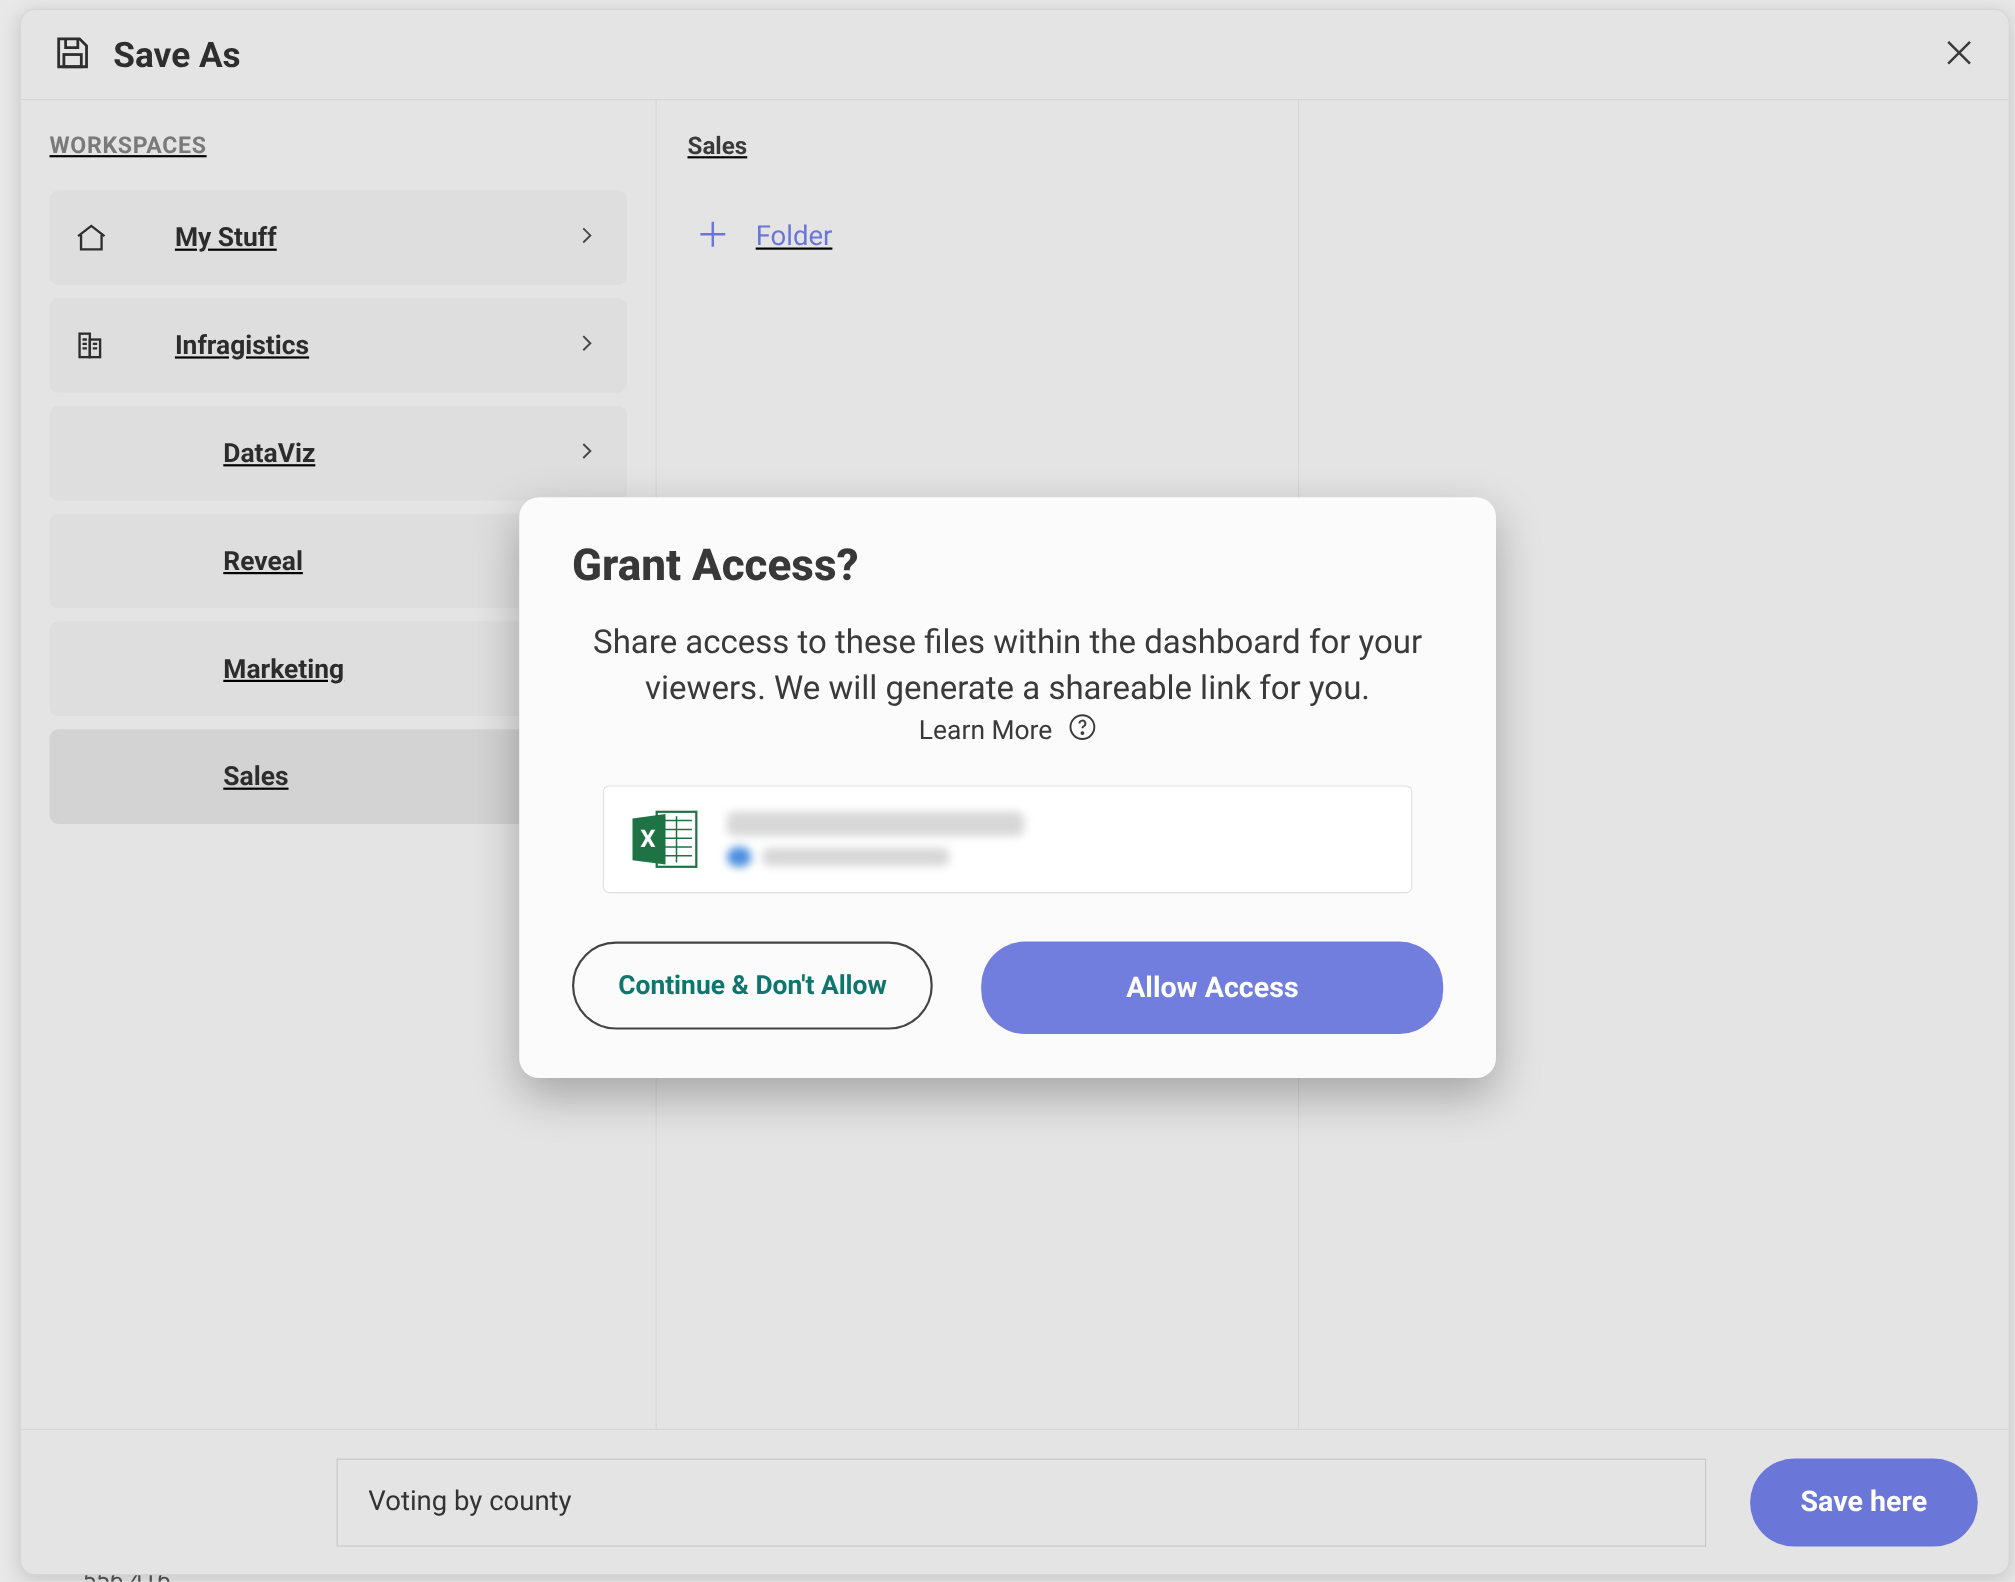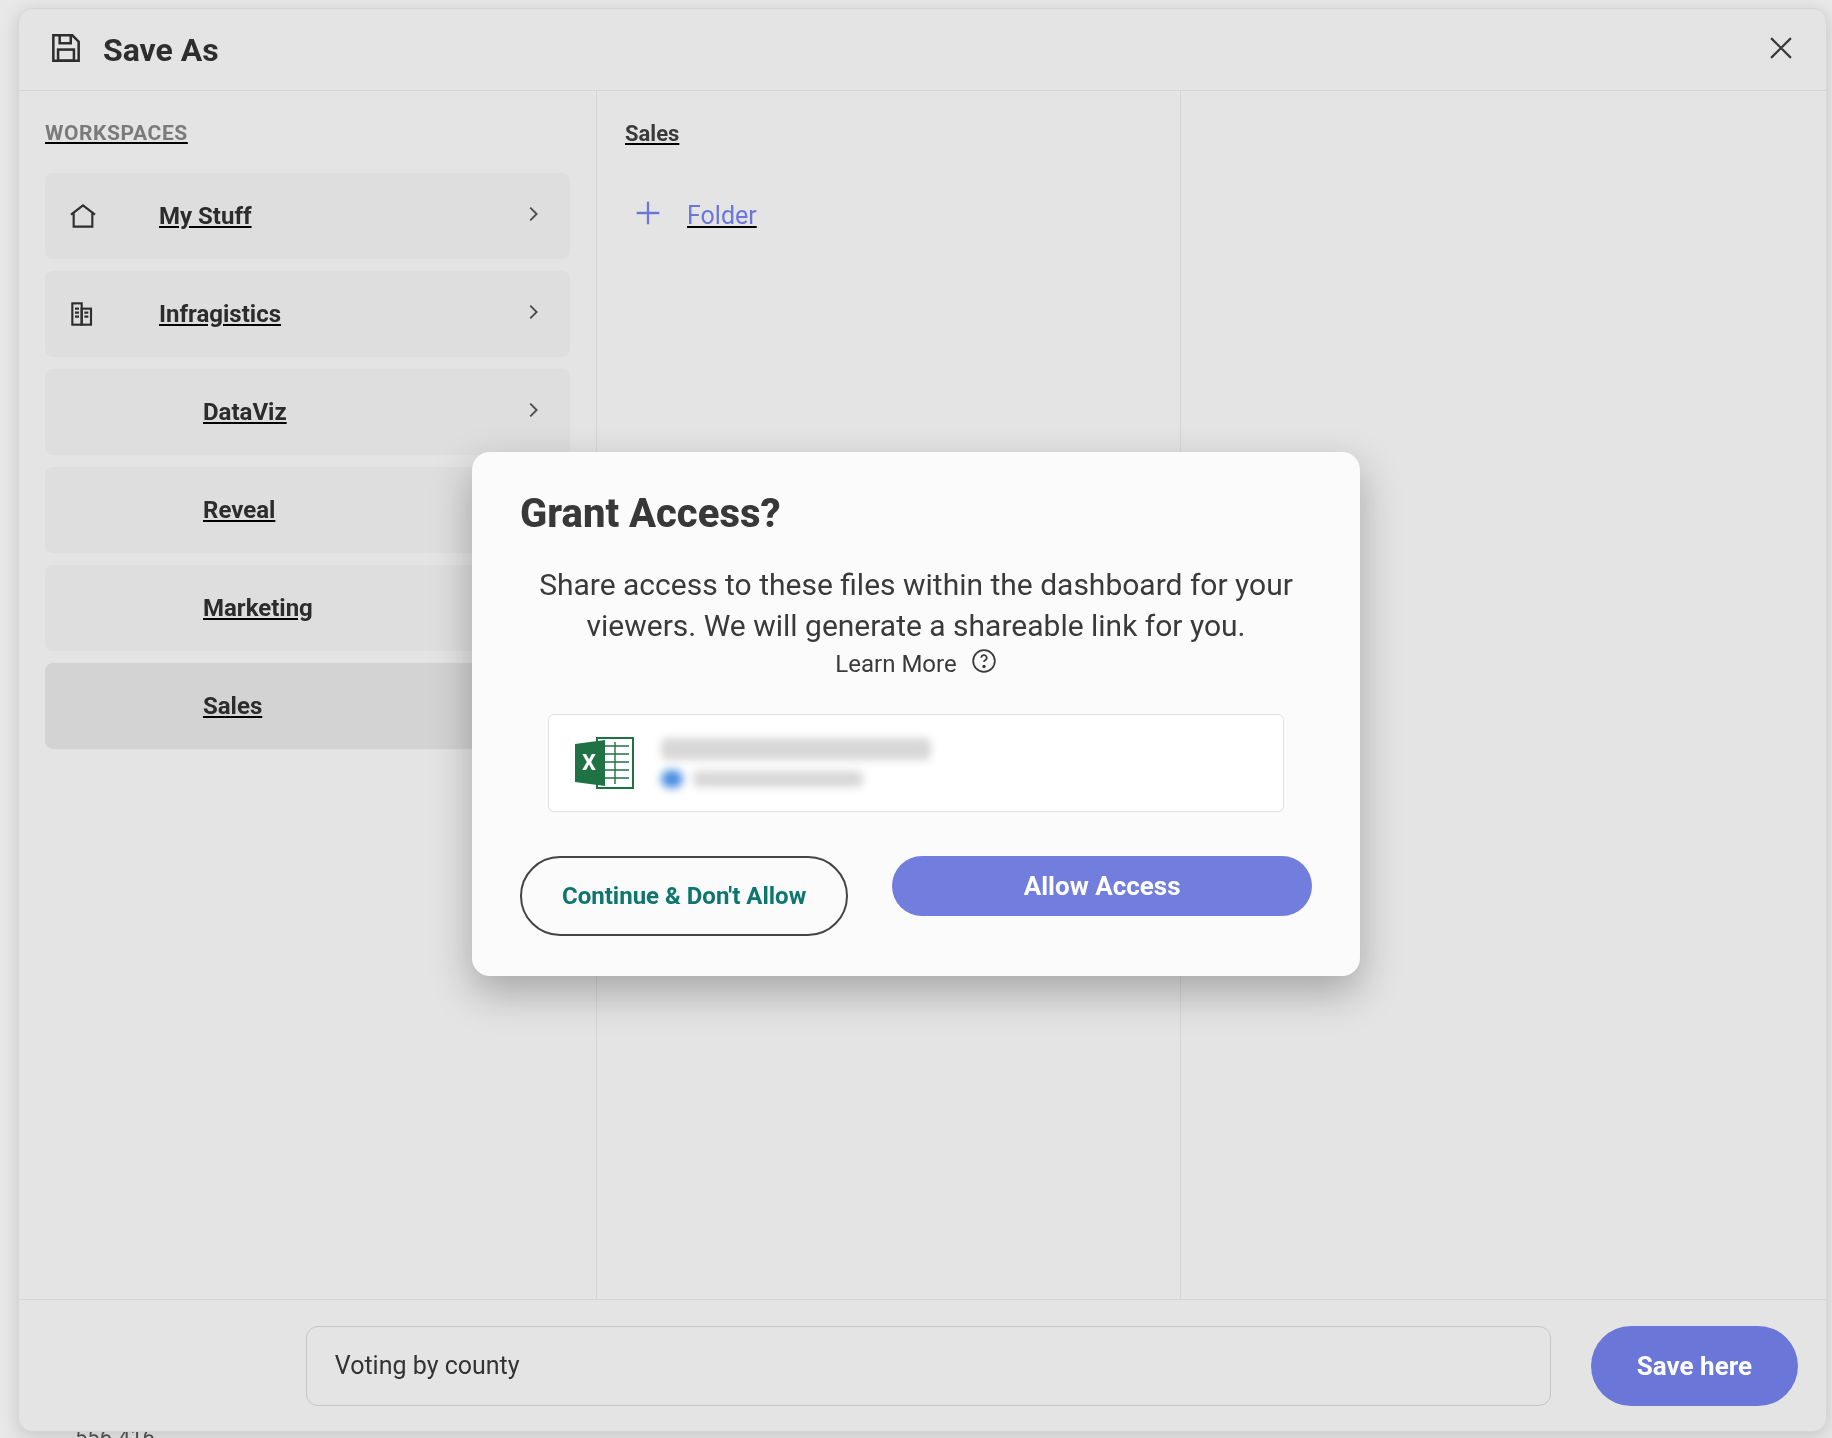--- a/index.html
+++ b/index.html
@@ -82,21 +82,21 @@
   display: flex;
   align-items: center;
   padding: 0 28px;
   gap: 40px;
   justify-content: flex-end;
 }
 .name-input {
   width: 1245px;
   height: 80px;
   border: 1px solid #c6c6c6;
-  border-radius: 12px;
+  border-radius: 0;
   background: transparent;
   font-size: 25px;
   padding: 0 28px;
   color: #333;
   margin-left: 230px;
 }
 .save-btn {
   height: 80px;
   padding: 0 46px;
   border: none;
@@ -136,21 +136,21 @@
 .filecard .ficon { width: 66px; height: 58px; position: relative; }
 .blur-line { background: #d7d7d7; border-radius: 6px; filter: blur(4px); }
 .btnrow { display: flex; gap: 44px; }
 .btn-outline {
   flex: 0 0 auto;
   height: 80px; padding: 0 40px; border-radius: 40px;
   background: transparent; border: 2px solid #444; color: #0f766e;
   font-size: 24px; font-weight: 700; cursor: pointer;
 }
 .btn-primary {
-  flex: 1; height: 60px; border-radius: 40px; border: none;
+  flex: 1; height: 84px; border-radius: 40px; border: none;
   background: #727edd; color: #fff; font-size: 26px; font-weight: 700; cursor: pointer;
 }
 
 .bg-number { position: absolute; left: 75px; top: 1425px; font-size: 22px; color: #555; }
 </style>
 </head>
 <body>
 
 <span class="bg-number">556.416</span>
 

